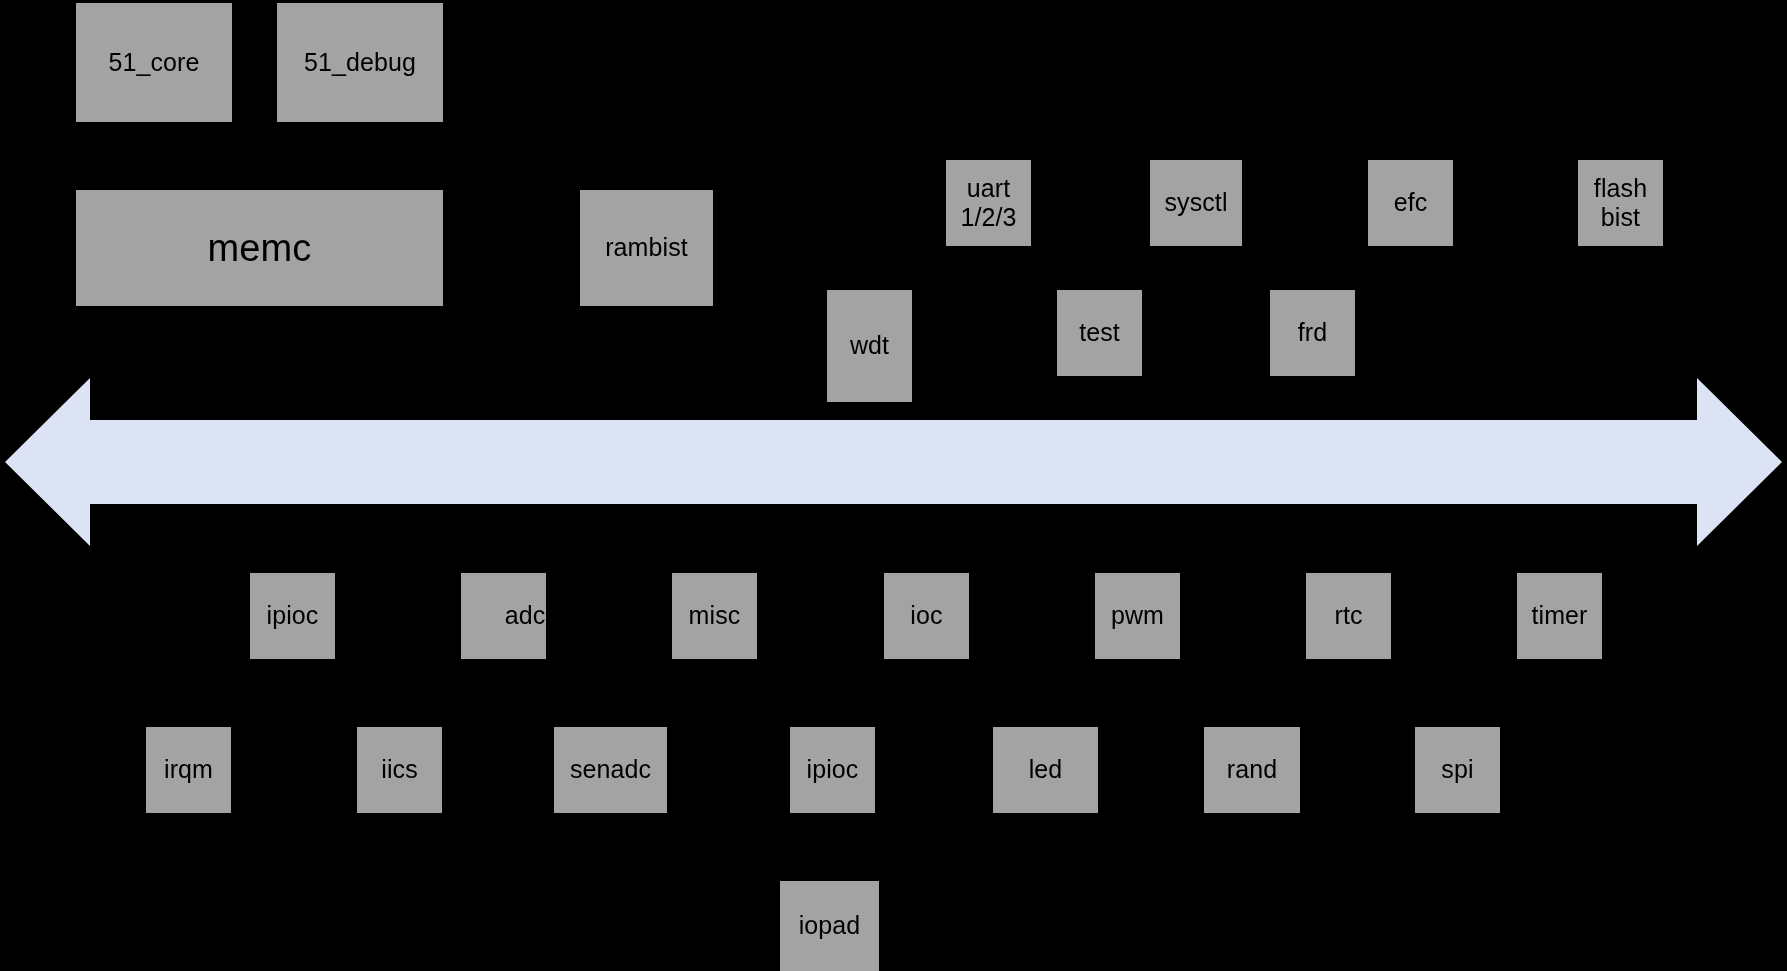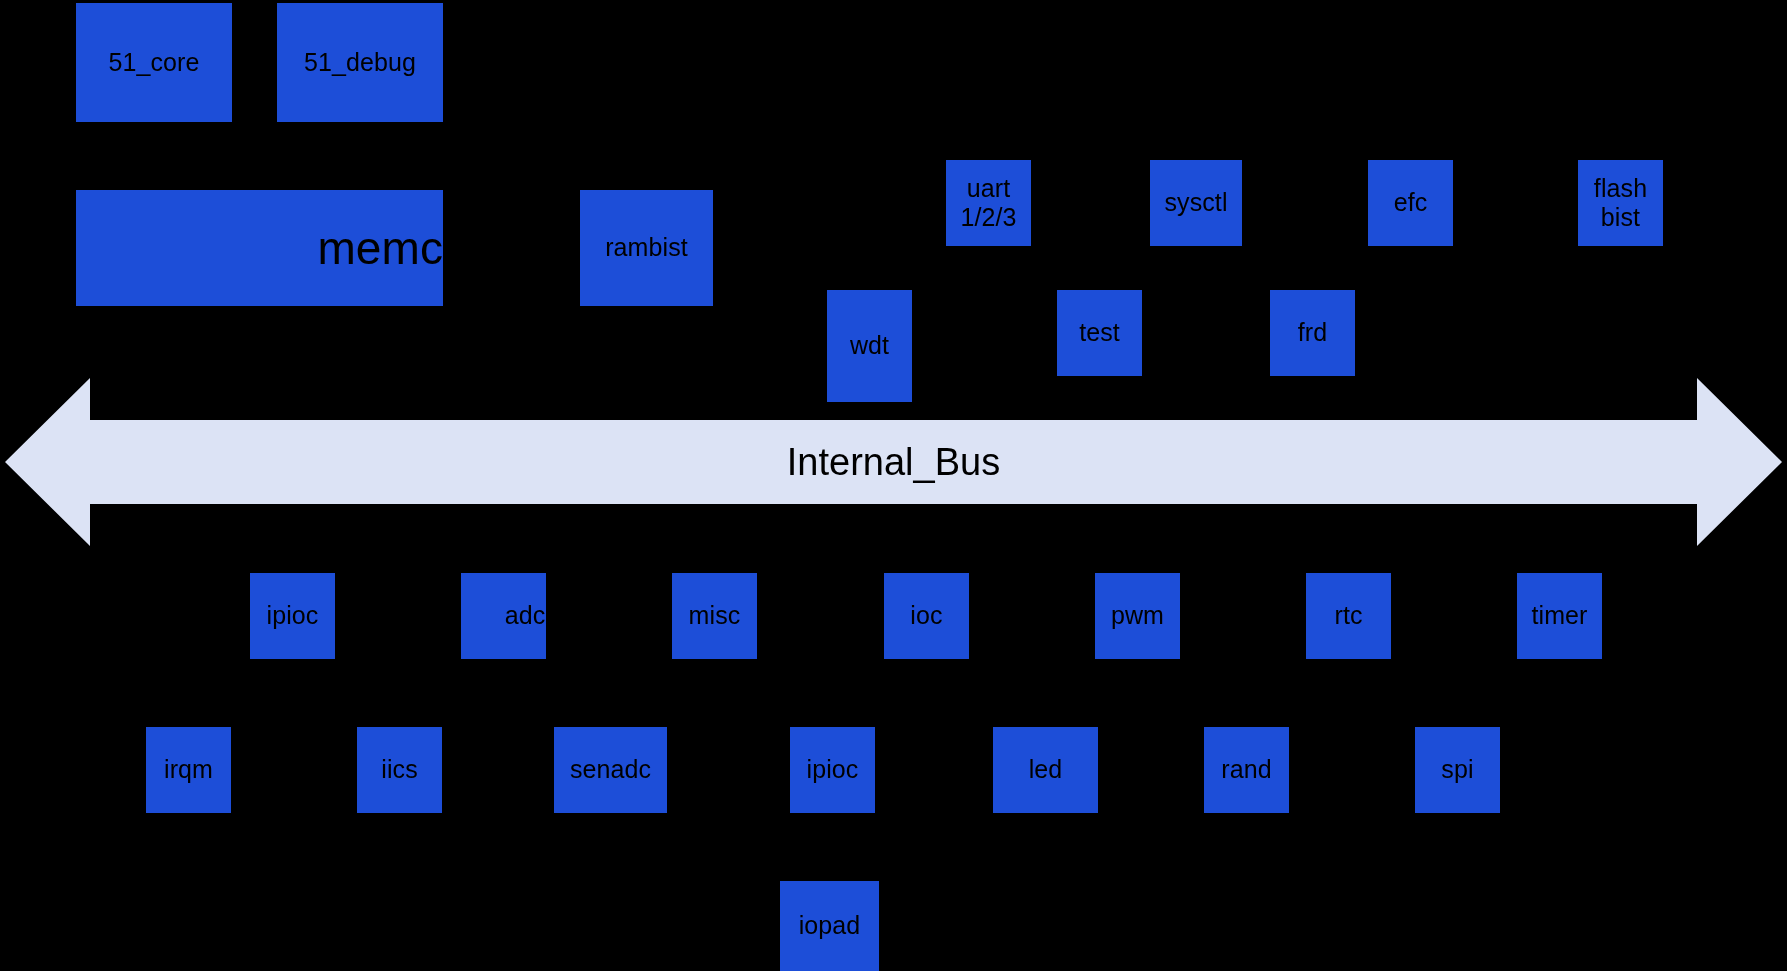--- a/index.html
+++ b/index.html
@@ -11,35 +11,34 @@
   #diagram {
     position: relative;
     width: 1787px;
     height: 971px;
     background: #000000;
     font-family: "Liberation Sans", sans-serif;
     overflow: hidden;
   }
   .blk {
     position: absolute;
-    background: #1d4ed8;
+    background: #a3a3a3;
     color: #000000;
     display: flex;
     align-items: center;
     justify-content: center;
     text-align: center;
     font-size: 25px;
     line-height: 1.18;
     box-sizing: border-box;
     white-space: pre-line;
     letter-spacing: 0.1px;
   }
   .blk.big {
-    font-size: 46px;
-    justify-content: flex-end;
+    font-size: 38px;
   }
   .bus-wrap {
     position: absolute;
     left: 0px;
     top: 377px;
     width: 1787px;
     height: 170px;
   }
   .bus-wrap svg {
     display: block;
@@ -64,21 +63,20 @@
 </head>
 <body>
 
 <div id="diagram">
 
   <div class="bus-wrap">
     <svg viewBox="0 0 1787 170" preserveAspectRatio="none" aria-hidden="true">
       <polygon points="5,85 90,1 90,43 1697,43 1697,1 1782,85 1697,169 1697,127 90,127 90,169" fill="#dce3f5"></polygon>
     </svg>
   </div>
-  <div class="bus-label">Internal_Bus</div>
 
   <div id="blocks-layer">
       <div class="blk" style="left: 76px; top: 3px; width: 156px; height: 119px;"><span>51_core</span></div>
       <div class="blk" style="left: 277px; top: 3px; width: 166px; height: 119px;"><span>51_debug</span></div>
       <div class="blk big" style="left: 76px; top: 190px; width: 367px; height: 116px;"><span>memc</span></div>
       <div class="blk" style="left: 580px; top: 190px; width: 133px; height: 116px;"><span>rambist</span></div>
       <div class="blk" style="left: 946px; top: 160px; width: 85px; height: 86px;"><span>uart
 1/2/3</span></div>
       <div class="blk" style="left: 1150px; top: 160px; width: 92px; height: 86px;"><span>sysctl</span></div>
       <div class="blk" style="left: 1368px; top: 160px; width: 85px; height: 86px;"><span>efc</span></div>
@@ -92,18 +90,18 @@
       <div class="blk" style="left: 672px; top: 573px; width: 85px; height: 86px;"><span>misc</span></div>
       <div class="blk" style="left: 884px; top: 573px; width: 85px; height: 86px;"><span>ioc</span></div>
       <div class="blk" style="left: 1095px; top: 573px; width: 85px; height: 86px;"><span>pwm</span></div>
       <div class="blk" style="left: 1306px; top: 573px; width: 85px; height: 86px;"><span>rtc</span></div>
       <div class="blk" style="left: 1517px; top: 573px; width: 85px; height: 86px;"><span>timer</span></div>
       <div class="blk" style="left: 146px; top: 727px; width: 85px; height: 86px;"><span>irqm</span></div>
       <div class="blk" style="left: 357px; top: 727px; width: 85px; height: 86px;"><span>iics</span></div>
       <div class="blk" style="left: 554px; top: 727px; width: 113px; height: 86px;"><span>senadc</span></div>
       <div class="blk" style="left: 790px; top: 727px; width: 85px; height: 86px; align-items: center;"><span>ipioc</span></div>
       <div class="blk" style="left: 993px; top: 727px; width: 105px; height: 86px;"><span>led</span></div>
-      <div class="blk" style="left: 1204px; top: 727px; width: 85px; height: 86px;"><span>rand</span></div>
+      <div class="blk" style="left: 1204px; top: 727px; width: 96px; height: 86px;"><span>rand</span></div>
       <div class="blk" style="left: 1415px; top: 727px; width: 85px; height: 86px;"><span>spi</span></div>
       <div class="blk" style="left: 780px; top: 881px; width: 99px; height: 90px;"><span>iopad</span></div>
     </div>
 
 </div>
 
 </body></html>

